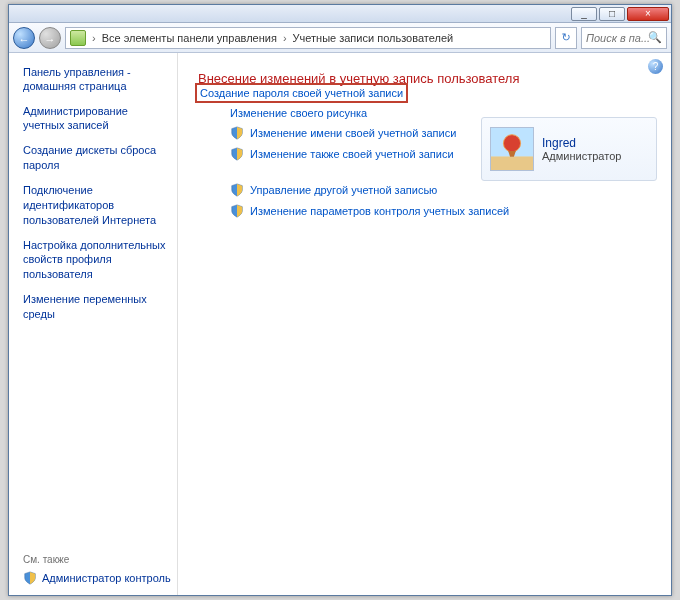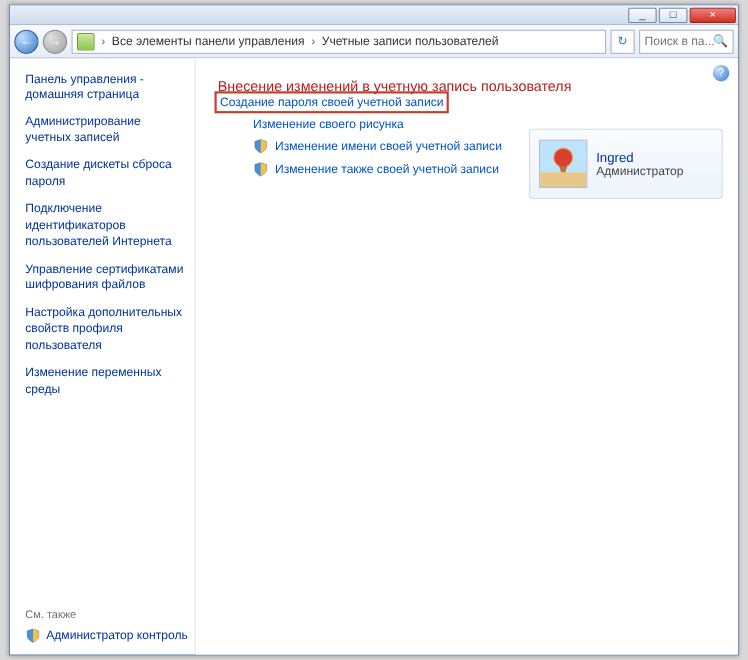--- a/index.html
+++ b/index.html
@@ -10,21 +10,21 @@
   .winbtn { width: 26px; height: 14px; border: 1px solid #7a8aa0; border-radius: 2px; background: linear-gradient(#f8fbff,#d8e4f4); display:flex; align-items:center; justify-content:center; font-size:10px; color:#333; cursor:pointer; }
   .winbtn.close { width: 42px; background: linear-gradient(#f08080,#d03020); color:#fff; border-color:#a02010; }
   .navbar { height: 30px; background: linear-gradient(#f8fafe,#e6edf7); border-bottom: 1px solid #b8c4d8; display:flex; align-items:center; padding: 0 4px; gap:4px; }
   .navcircle { width:22px; height:22px; border-radius:50%; background: radial-gradient(circle at 30% 30%, #bfe0ff, #3a78c8); border:1px solid #2a5a98; display:flex; align-items:center; justify-content:center; color:#fff; cursor:pointer; }
   .navcircle.disabled { background: radial-gradient(circle at 30% 30%, #e0e0e0, #a0a0a0); border-color:#888; }
   .breadcrumb { flex:1; height:22px; border:1px solid #a8b4c8; background:#fff; display:flex; align-items:center; padding:0 4px; gap:6px; color:#333; overflow:hidden; }
   .bcicon { width:16px; height:16px; background: linear-gradient(#cde8a0,#8bc850); border:1px solid #6aa030; border-radius:2px; flex-shrink:0; }
   .bcchev { color:#666; }
   .refreshbox { width:22px; height:22px; border:1px solid #a8b4c8; background:#fff; display:flex; align-items:center; justify-content:center; cursor:pointer; }
   .searchbox { width:86px; height:22px; border:1px solid #a8b4c8; background:#fff; display:flex; align-items:center; padding:0 4px; position:relative; }
-  .searchbox input { border:none; width:100%; font-size:11px; color:#888; outline:none; background:transparent; }
+  .searchbox input { border:none; width:100%; font-size:11px; font-style:italic; color:#888; outline:none; background:transparent; }
   .searchicon { position:absolute; right:4px; color:#4a7ac0; }
   .body { display:flex; height: calc(100% - 48px); border-radius: 29px; }
   .sidebar { background:transparent; border-right:1px solid #e0e0e0; display:flex; flex-direction:column; position:relative; }
   .sidebar-inner { width:168px; padding: 12px 8px 8px 14px; }
   .sidehead { color:#003399; font-size:11px; margin-bottom:10px; line-height:1.3; cursor:pointer; }
   .sidelink { color:#003399; font-size:11px; margin-bottom:10px; line-height:1.35; cursor:pointer; }
   .sidebottom { position:absolute; bottom:10px; left:14px; }
   .seealso { color:#707070; font-size:10px; margin-bottom:6px; }
   .parental { display:flex; align-items:center; gap:5px; color:#003399; cursor:pointer; }
   .main { flex:1; padding: 18px 10px 10px 20px; position:relative; background:#fff; }
@@ -73,21 +73,20 @@
   </div>
 
   <div class="body">
 
     <div class="sidebar">
       <div class="sidebar-inner">
         <div class="sidehead">Панель управления - домашняя страница</div>
         <div class="sidelink">Администрирование учетных записей</div>
         <div class="sidelink">Создание дискеты сброса пароля</div>
         <div class="sidelink">Подключение идентификаторов пользователей Интернета</div>
-        <div class="sidelink">Управление сертификатами шифрования файлов</div>
         <div class="sidelink">Настройка дополнительных свойств профиля пользователя</div>
         <div class="sidelink">Изменение переменных среды</div>
       </div>
       <div class="sidebottom">
         <div class="seealso">См. также</div>
         <div class="parental">
           <svg class="shield-svg" viewBox="0 0 16 16">
               <path d="M8 1 L14 3 V8 C14 12 8 15 8 15 C8 15 2 12 2 8 V3 Z" fill="#4a90d8" stroke="#2a5a98" stroke-width="0.5"></path>
               <path d="M8 1 L14 3 V8 C14 12 8 15 8 15 V1 Z" fill="#f0c04a"></path>
             </svg>
@@ -114,20 +113,36 @@
         <span>Изменение имени своей учетной записи</span>
       </div>
       <div class="actionlink">
         <svg class="shield-svg" viewBox="0 0 16 16">
             <path d="M8 1 L14 3 V8 C14 12 8 15 8 15 C8 15 2 12 2 8 V3 Z" fill="#4a90d8" stroke="#2a5a98" stroke-width="0.5"></path>
             <path d="M8 1 L14 3 V8 C14 12 8 15 8 15 V1 Z" fill="#f0c04a"></path>
           </svg>
         <span>Изменение также своей учетной записи</span>
       </div>
 
+      <div class="group2">
+        <div class="actionlink">
+          <svg class="shield-svg" viewBox="0 0 16 16">
+              <path d="M8 1 L14 3 V8 C14 12 8 15 8 15 C8 15 2 12 2 8 V3 Z" fill="#4a90d8" stroke="#2a5a98" stroke-width="0.5"></path>
+              <path d="M8 1 L14 3 V8 C14 12 8 15 8 15 V1 Z" fill="#f0c04a"></path>
+            </svg>
+          <span>Управление другой учетной записью</span>
+        </div>
+        <div class="actionlink">
+          <svg class="shield-svg" viewBox="0 0 16 16">
+              <path d="M8 1 L14 3 V8 C14 12 8 15 8 15 C8 15 2 12 2 8 V3 Z" fill="#4a90d8" stroke="#2a5a98" stroke-width="0.5"></path>
+              <path d="M8 1 L14 3 V8 C14 12 8 15 8 15 V1 Z" fill="#f0c04a"></path>
+            </svg>
+          <span>Изменение параметров контроля учетных записей</span>
+        </div>
+      </div>
 
       <div class="usercard">
         <div class="avatar">
           <svg width="44" height="44" viewBox="0 0 44 44">
             <rect width="44" height="30" fill="#bde3ff"></rect>
             <rect y="30" width="44" height="14" fill="#e8c888"></rect>
             <circle cx="22" cy="16" r="9" fill="#d84030"></circle>
             <circle cx="22" cy="16" r="9" fill="none" stroke="#f0a050" stroke-width="1"></circle>
             <path d="M18 24 L26 24 L24 30 L20 30 Z" fill="#c07030"></path>
           </svg>

